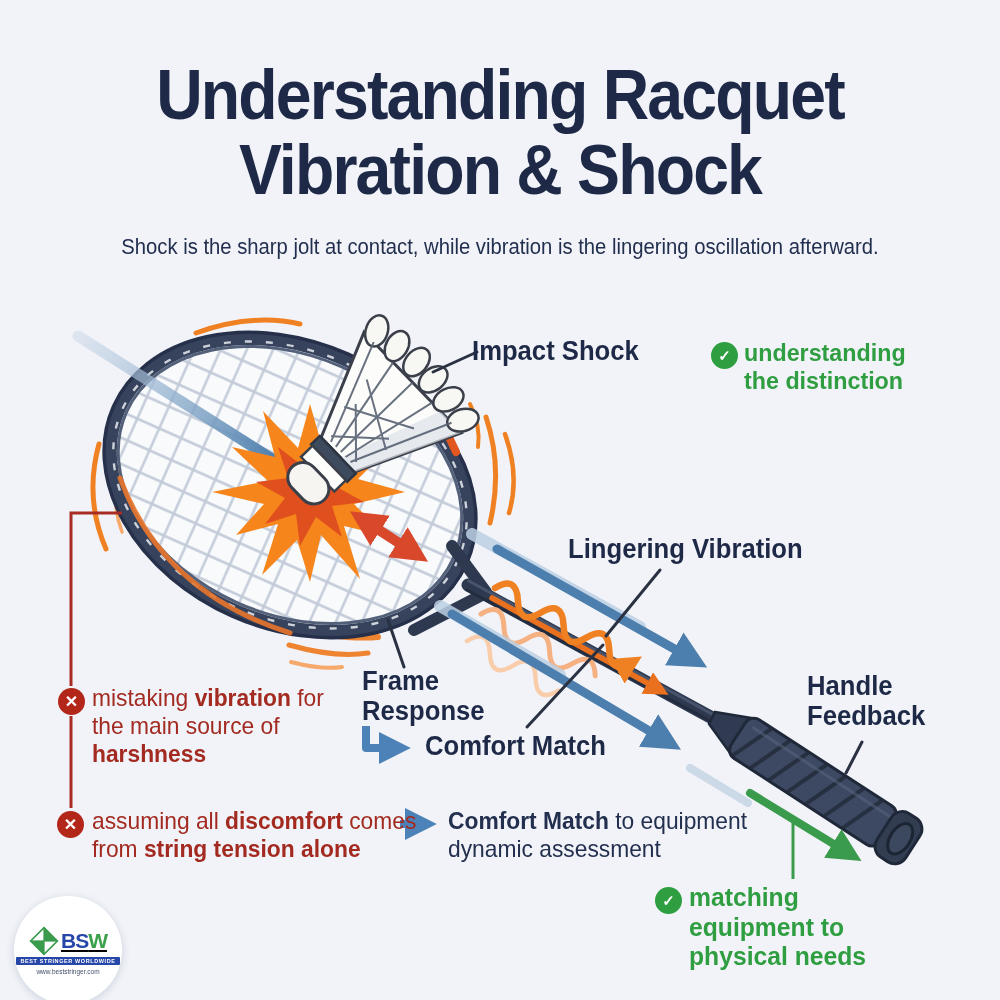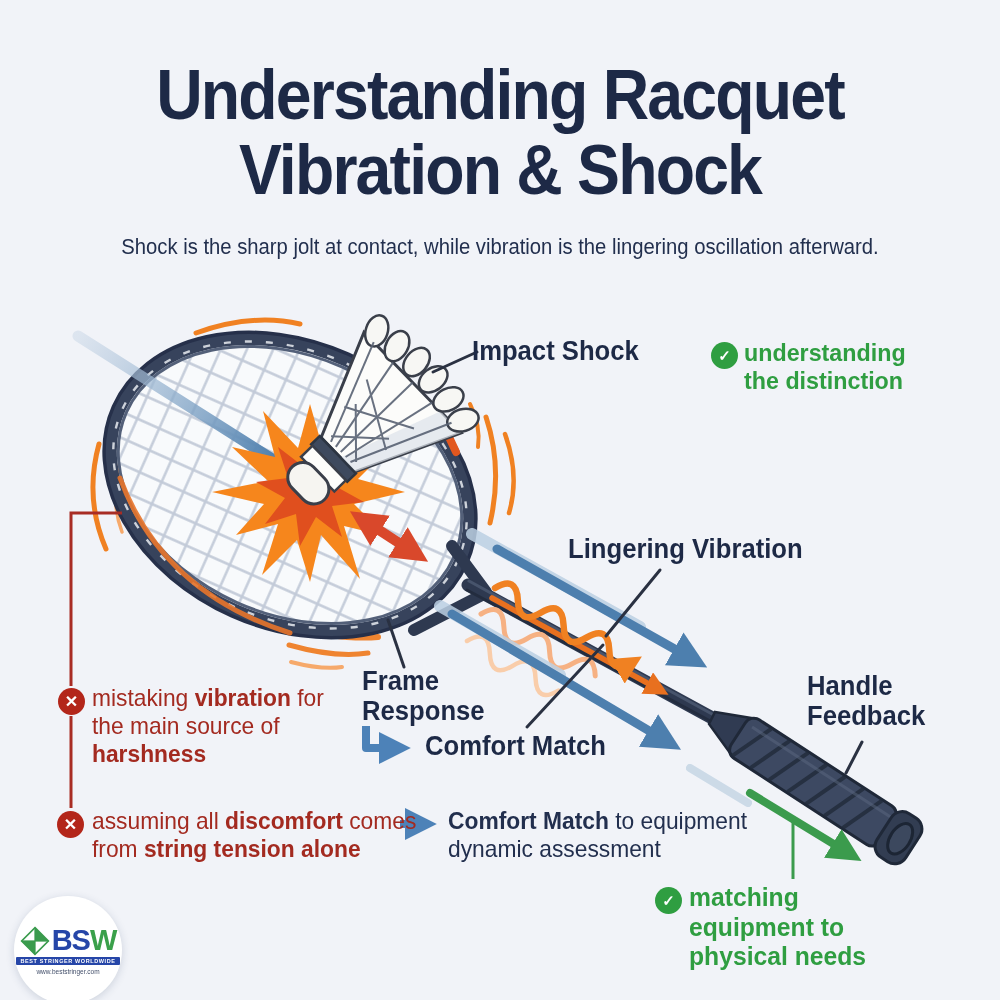--- a/index.html
+++ b/index.html
@@ -21,21 +21,21 @@
   .navy-t{color:#222f4e;font-size:24px;line-height:1.17;transform:scaleX(.95);transform-origin:0 0;}
   .navy-t b{font-weight:bold;}
   .circ{width:27px;height:27px;border-radius:50%;display:flex;align-items:center;justify-content:center;
         color:#fff;font-size:16px;font-weight:bold;line-height:1;}
   .circ.red{background:#b3261a;}
   .circ.green{background:#2f9e41;font-size:15px;}
   .logo{left:14px;top:896px;width:108px;height:108px;border-radius:50%;background:#ffffff;
         box-shadow:0 2px 8px rgba(40,60,100,.18);display:flex;flex-direction:column;
         align-items:center;justify-content:center;}
   .logo-row{display:flex;align-items:center;gap:2px;}
-  .logo-name{font-weight:bold;font-size:29px;letter-spacing:-1px;line-height:1;}
+  .logo-name{font-weight:bold;font-size:21px;letter-spacing:-1px;line-height:1;text-decoration:underline;}
   .logo-bs{color:#2646a8;} .logo-w{color:#3aa04a;}
   .logo-tag{background:#2646a8;color:#fff;font-size:5.5px;font-weight:bold;letter-spacing:.6px;
         padding:1px 4px;margin-top:1px;border-radius:1px;white-space:nowrap;}
   .logo-url{color:#44506b;font-size:6.5px;margin-top:3px;}
 </style>
 </head>
 <body>
 
 <svg id="scene" viewBox="0 0 1000 1000" xmlns="http://www.w3.org/2000/svg">
   <defs>

